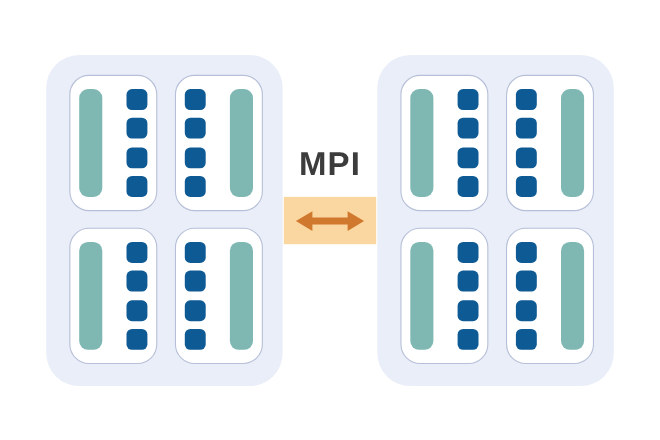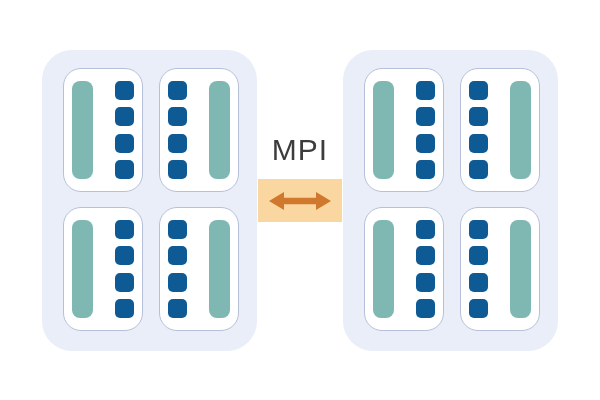--- a/index.html
+++ b/index.html
@@ -65,21 +65,21 @@
     border-radius: 5px;
     background: var(--blue-square);
   }
 
   .mpi-label {
     position: absolute;
     left: 258px; top: 135px;
     width: 84px;
     text-align: center;
     font-size: 30px;
-    font-weight: 400;
+    font-weight: 700;
     letter-spacing: 1px;
     line-height: 30px;
     color: var(--label-text);
   }
   .mpi-box {
     position: absolute;
     left: 258px; top: 179px;
     width: 84px; height: 43px;
     background: var(--link-bg);
     display: flex;

